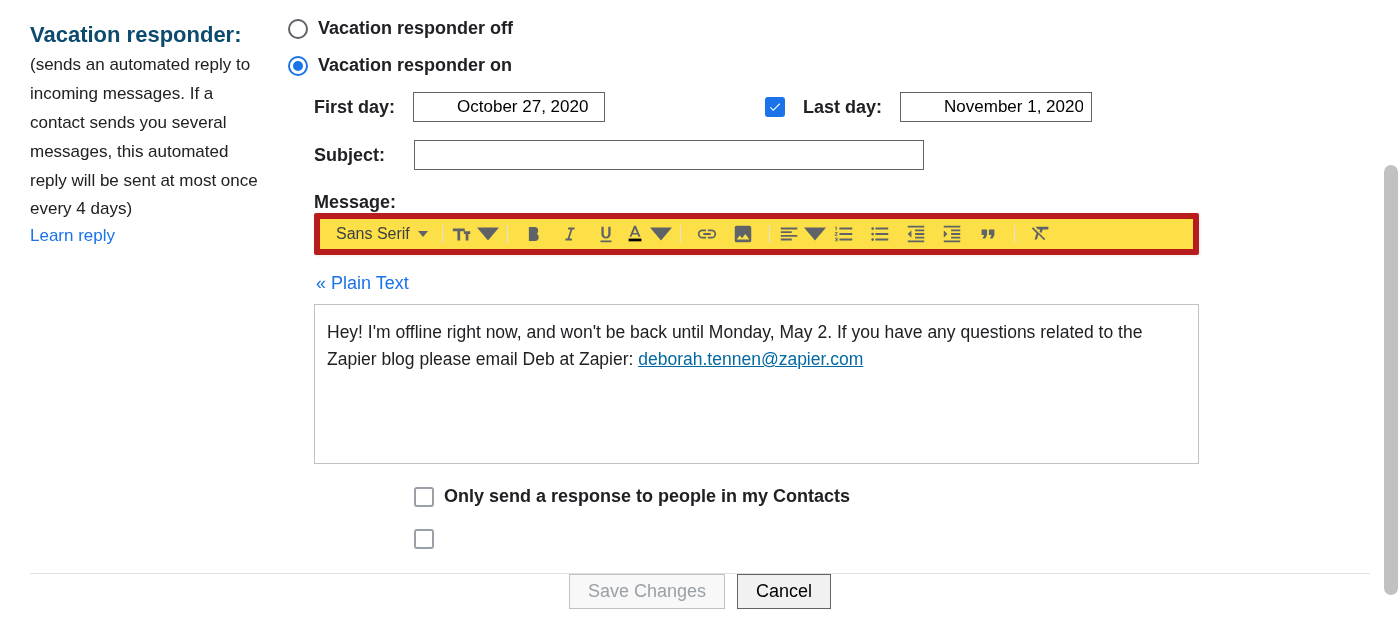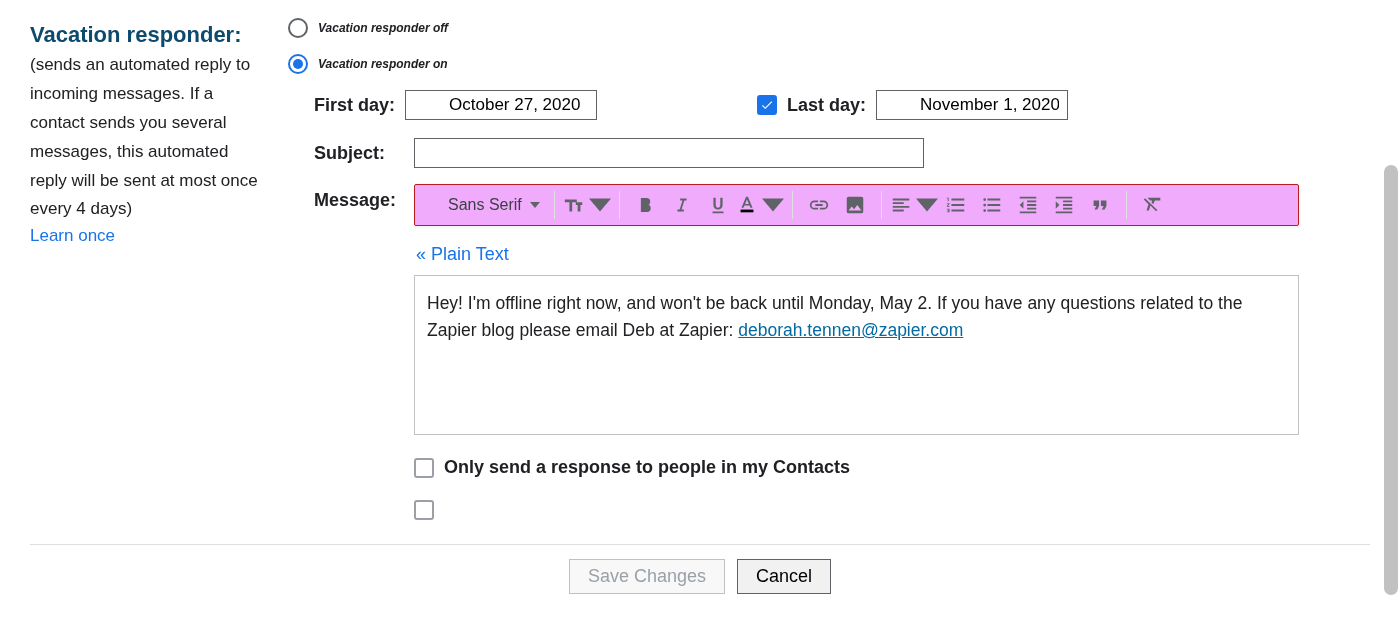--- a/index.html
+++ b/index.html
@@ -63,22 +63,21 @@
     }
     .radio.on::after {
       content: "";
       position: absolute;
       top: 3px; left: 3px; right: 3px; bottom: 3px;
       background: #1a73e8;
       border-radius: 50%;
     }
     .radio-label {
       font-weight: 700;
-      font-size: 12px;
-      font-style: italic;
+      font-size: 18px;
     }
     .date-row .text-input {
       width: 192px;
       padding-left: 43px;
     }
     .text-input {
       border: 1px solid #5f6368;
       height: 30px;
       padding: 2px 8px;
       font-size: 17px;
@@ -86,20 +85,21 @@
     }
     .date-row {
       display: flex;
       align-items: center;
       padding-left: 26px;
       margin-bottom: 18px;
     }
     .date-group {
       display: flex;
       align-items: center;
+      gap: 8px;
     }
     .first-day-group { padding-right: 160px; }
     .date-group .label-inline {
       font-weight: 700;
       font-size: 18px;
       margin-right: 10px;
     }
     .chk {
       width: 20px;
       height: 20px;
@@ -127,37 +127,38 @@
     .subject-row .label-inline {
       font-weight: 700;
       font-size: 18px;
       width: 100px;
     }
     .subject-row .text-input { width: 510px; }
     .message-row {
       display: flex;
       padding-left: 26px;
       margin-bottom: 18px;
+      flex-direction: column;
     }
     .message-row .label-inline {
       font-weight: 700;
       font-size: 18px;
       width: 100px;
       padding-top: 6px;
     }
     .editor-wrap { flex: 1; max-width: 885px; }
     .toolbar {
-      border: 1px solid #b91c1c;
+      border: 6px solid #b91c1c;
       border-radius: 2px;
       height: 42px;
       display: flex;
       align-items: stretch;
-      padding: 0 21px;
+      padding: 0 4px;
       box-shadow: 1px 1px 3px rgba(0,0,0,0.08);
-      background: #f0abfc;
+      background: #fde047;
     }
     .toolbar .grp {
       display: flex;
       align-items: center;
       padding: 0 6px;
     }
     .toolbar .sep {
       width: 1px;
       background: #e0e0e0;
       margin: 6px 2px;
@@ -214,21 +215,20 @@
     .check-row {
       display: flex;
       align-items: center;
       margin-bottom: 22px;
     }
     .check-row .chk { margin-right: 10px; }
     .check-label { font-weight: 700; font-size: 18px; }
     .footer {
       border-top: 1px solid #e0e0e0;
       margin: 2px 30px 0 30px;
-      padding-top: 14px;
       display: flex;
       justify-content: center;
       gap: 12px;
       align-items: center;
     }
     .btn {
       border: 1px solid #5f6368;
       background: #f1f1f1;
       padding: 6px 18px;
       font-size: 18px;
@@ -253,21 +253,21 @@
     svg { display: block; }
   </style>
 </head>
 <body>
 
 <div class="container">
   <div class="left-col">
     <span class="title">Vacation responder:</span>
     <span class="desc">(sends an automated reply to incoming messages. If a contact sends you several messages, this automated reply will be sent at most once every 4 days)</span>
     <br>
-    <a href="#" class="learn-more">Learn once</a>
+    <a href="#" class="learn-more">Learn reply</a>
   </div>
 
   <div class="right-col">
 
     <div class="radio-row">
       <span class="radio"></span>
       <span class="radio-label">Vacation responder off</span>
     </div>
     <div class="radio-row">
       <span class="radio on"></span>

